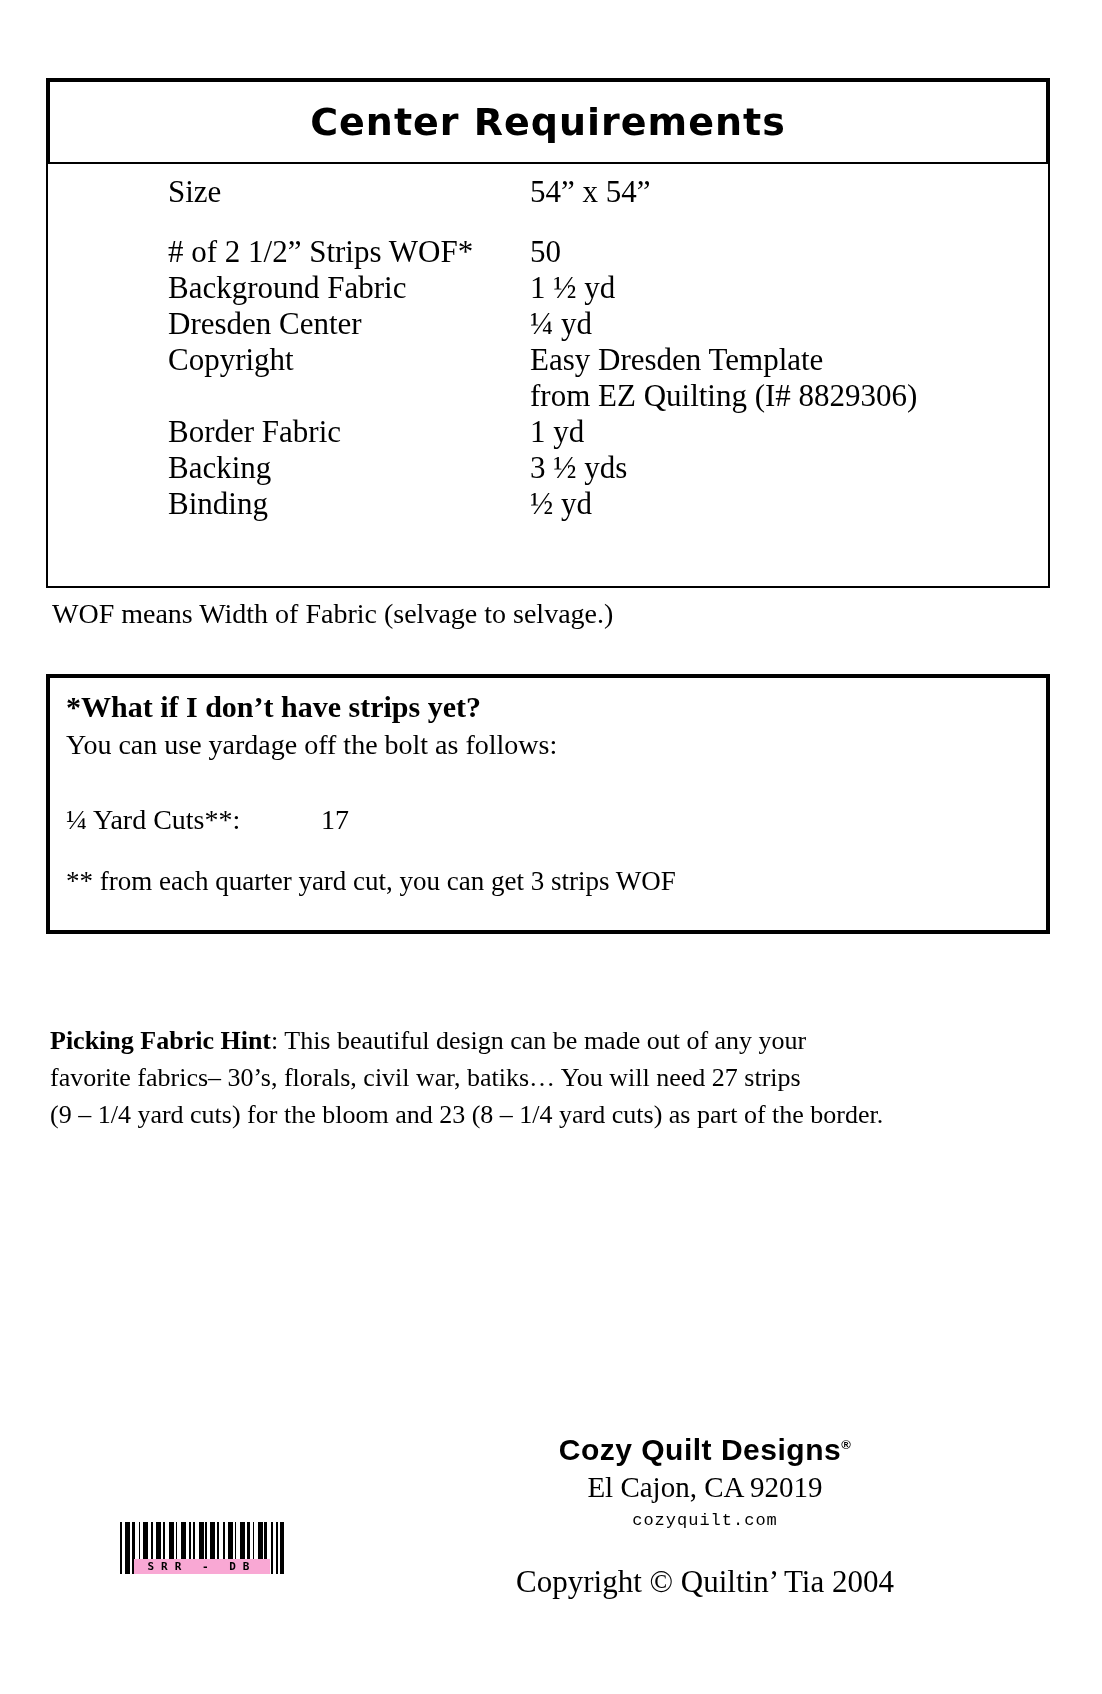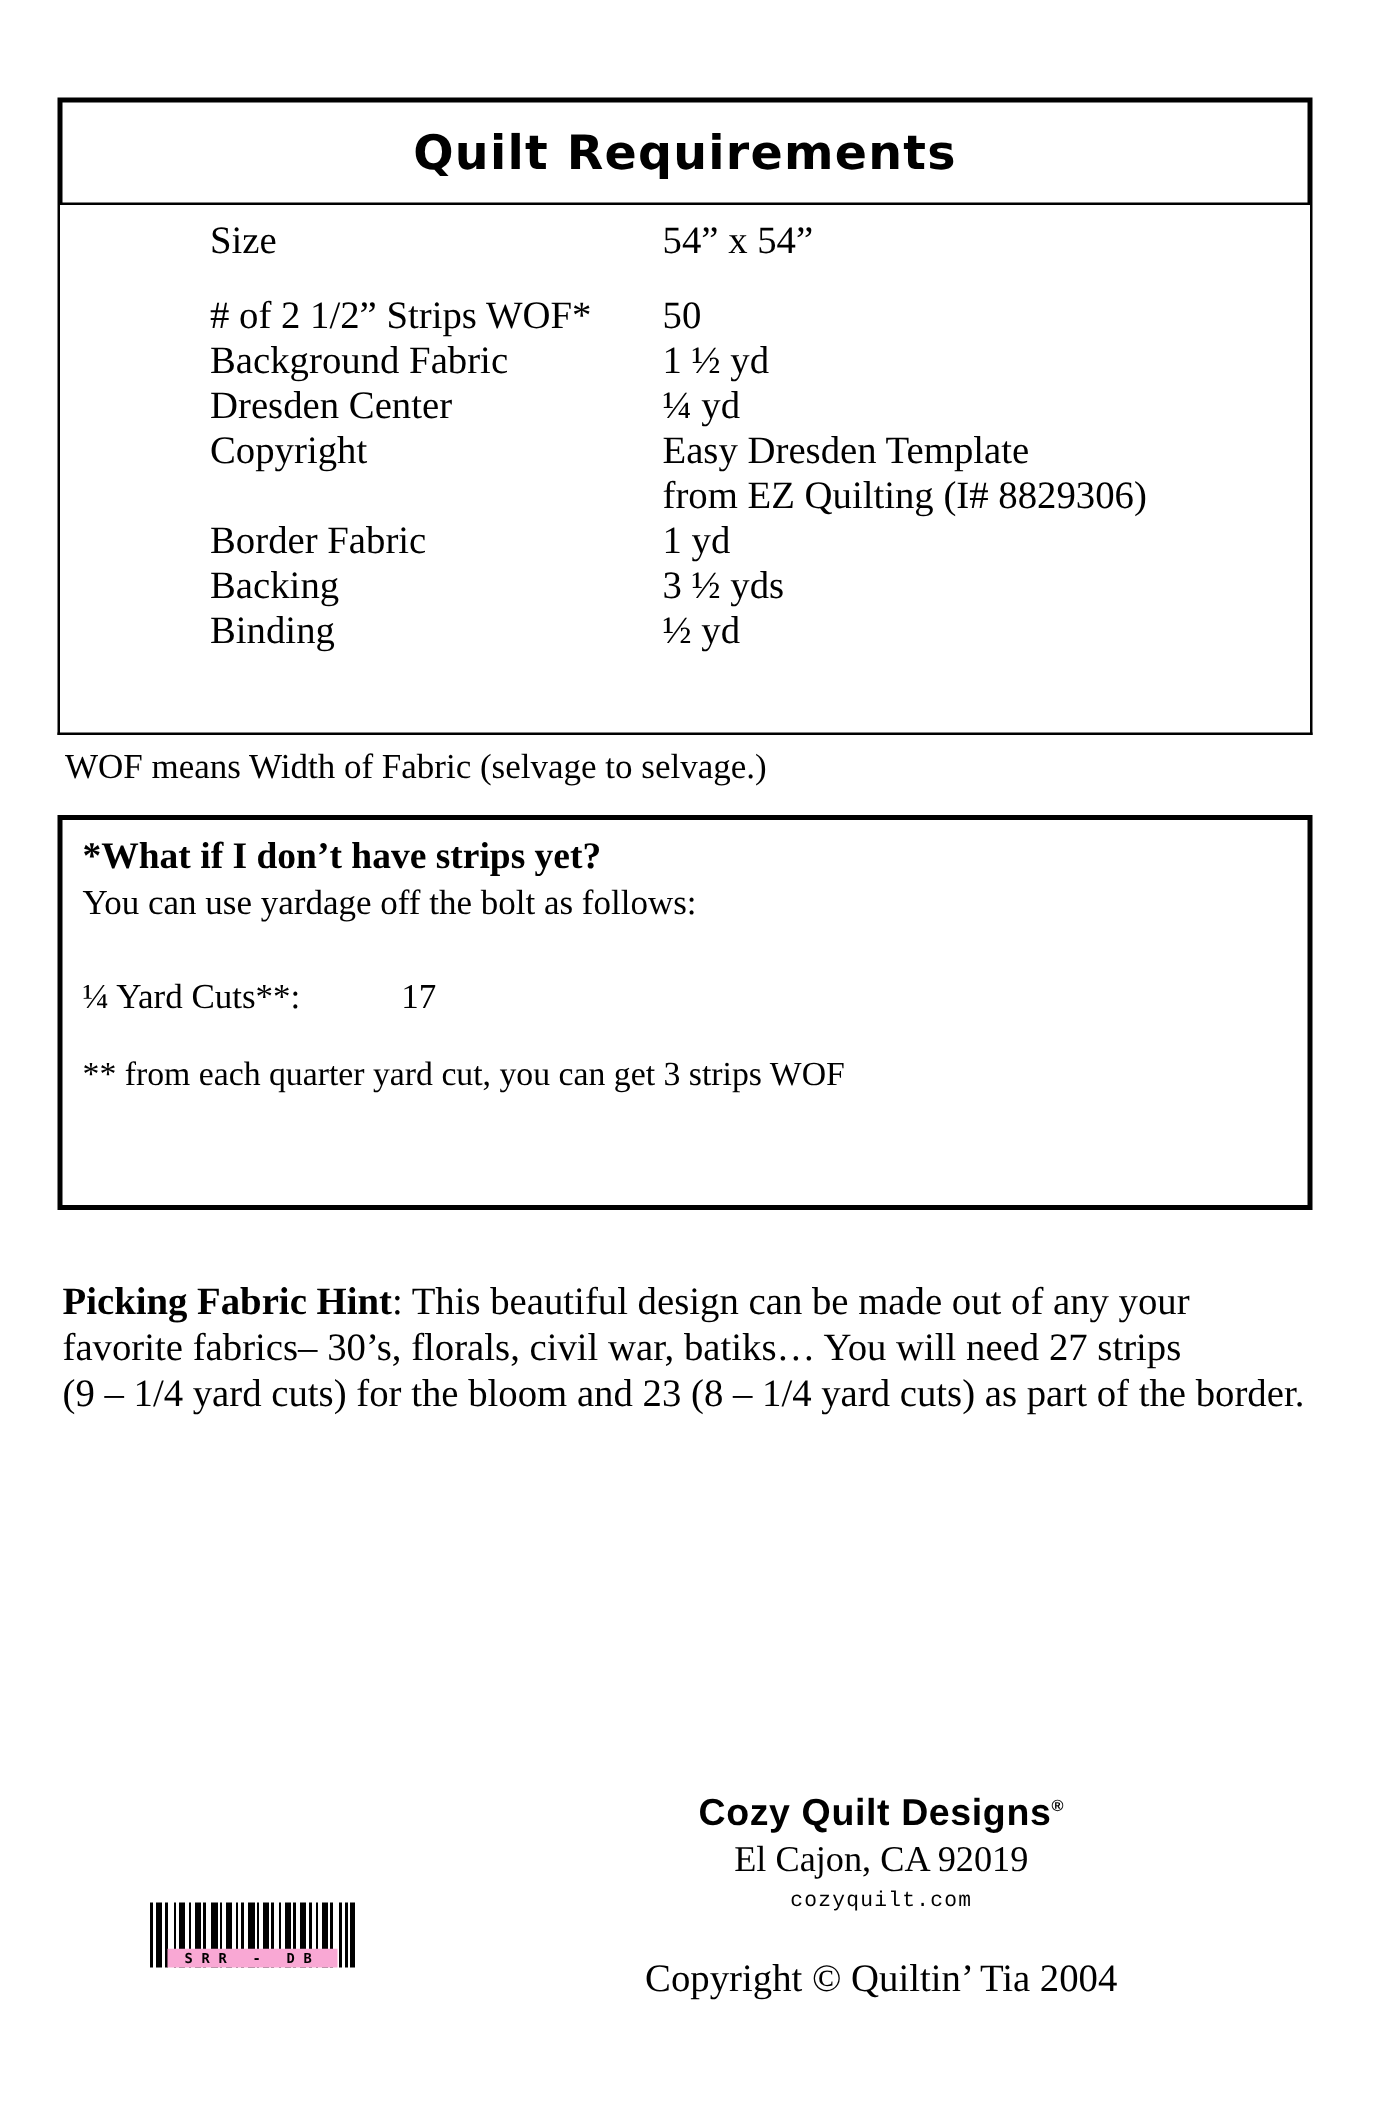--- a/index.html
+++ b/index.html
@@ -47,38 +47,38 @@
 
   .wof-note {
     position: absolute;
     left: 52px; top: 598px;
     font-size: 28px;
   }
 
   
   .strips-box {
     position: absolute;
-    left: 46px; top: 652px;
+    left: 46px; top: 674px;
     width: 1004px;
-    height: 316px;
+    height: 260px;
     border: 4px solid #000;
     padding: 10px 20px 0 16px;
   }
   .strips-heading { font-size: 30px; font-weight: bold; line-height: 38px; }
   .strips-sub { font-size: 28px; line-height: 38px; }
   .strips-cut { display: flex; margin-top: 40px; font-size: 28px; }
   .strips-cut-label { width: 255px; flex: 0 0 255px; }
   .strips-footnote { margin-top: 30px; font-size: 27px; }
 
   
   .hint {
     position: absolute;
     left: 50px; top: 1022px;
     width: 1020px;
-    font-size: 31px;
+    font-size: 26px;
     line-height: 37px;
   }
   .hint .bold { font-weight: bold; }
   .hint-line { display: block; }
 
   
   .footer {
     position: absolute;
     left: 430px; top: 1425px;
     width: 550px;
@@ -140,21 +140,21 @@
     letter-spacing: 7px;
     white-space: nowrap;
   }
 </style>
 </head>
 <body>
 
 <div class="page">
 
   <div class="fr-box">
-    <div class="fr-title">Quilt Requirements</div>
+    <div class="fr-title">Center Requirements</div>
     <div class="fr-body">
 
       <div class="fr-row">
         <div class="fr-label">Size</div>
         <div class="fr-value">54” x 54”</div>
       </div>
 
       <div class="fr-row gap-before">
         <div class="fr-label"># of 2 1/2” Strips WOF*</div>
         <div class="fr-value">50</div>

